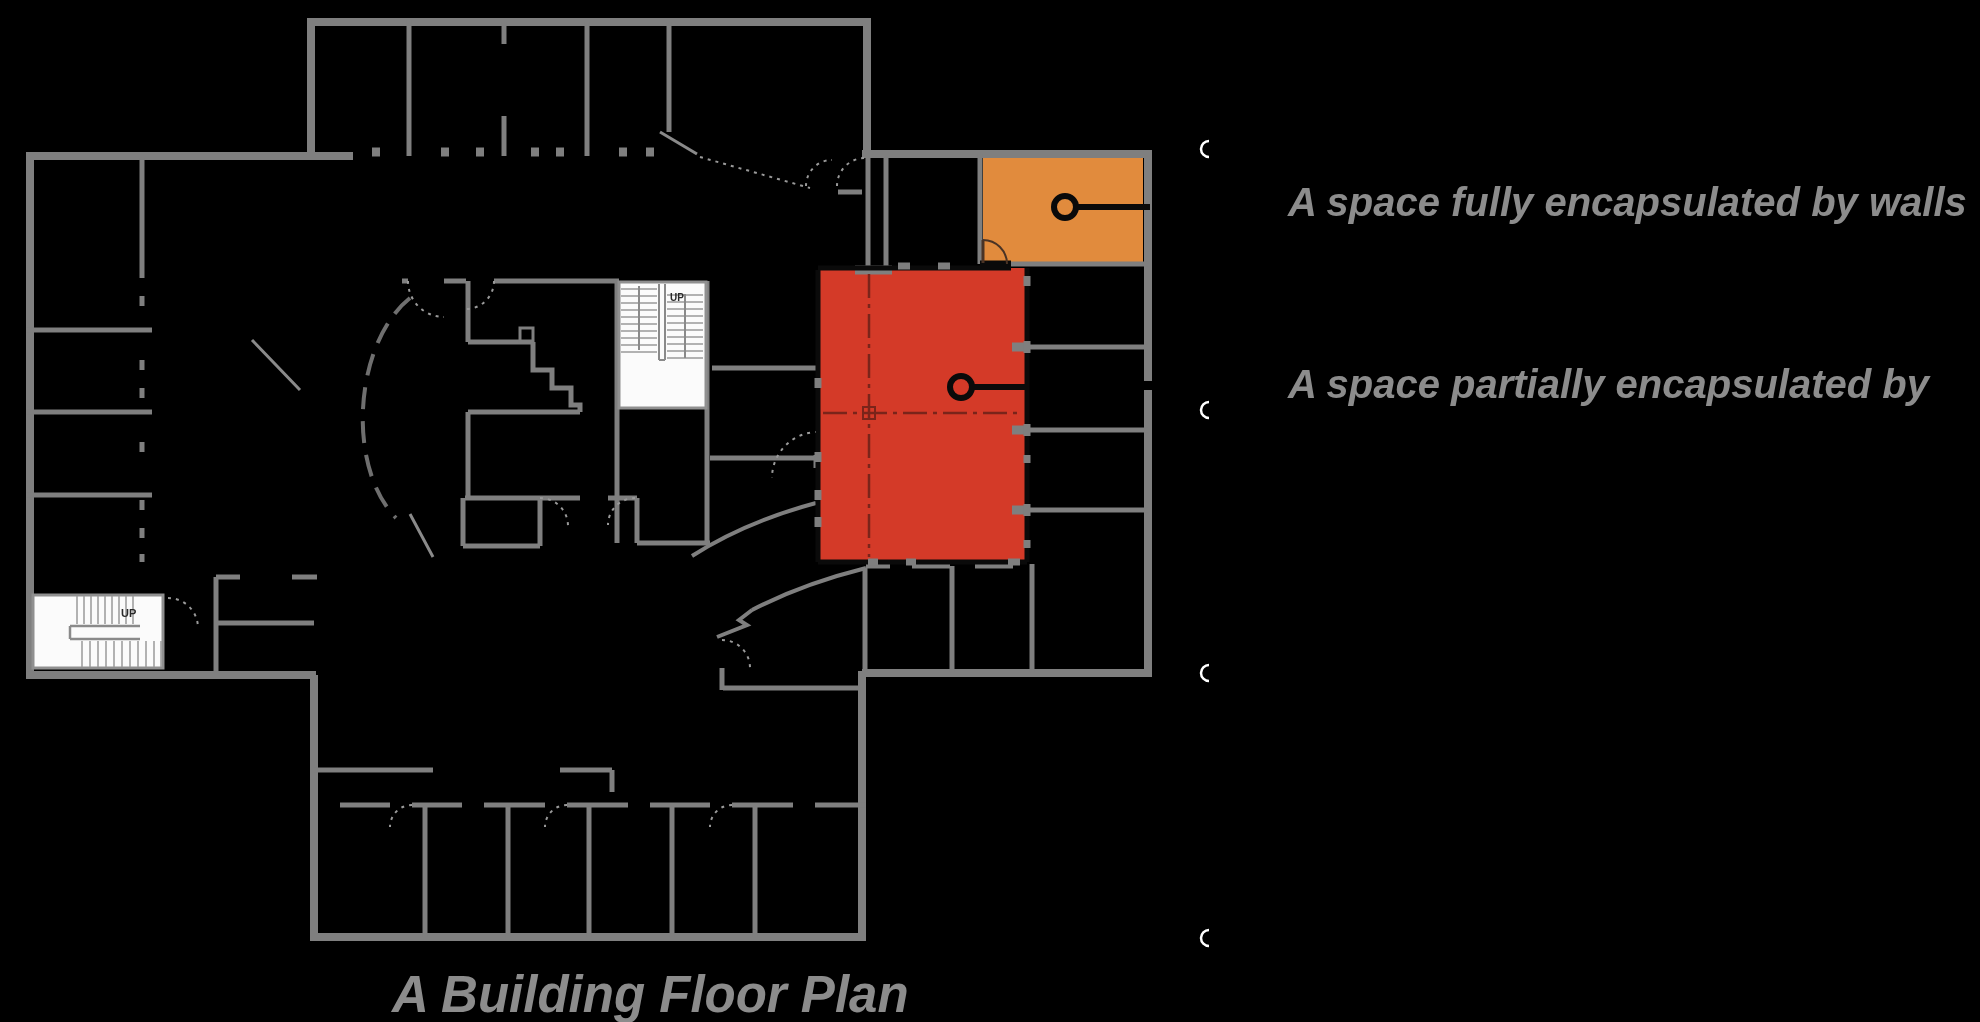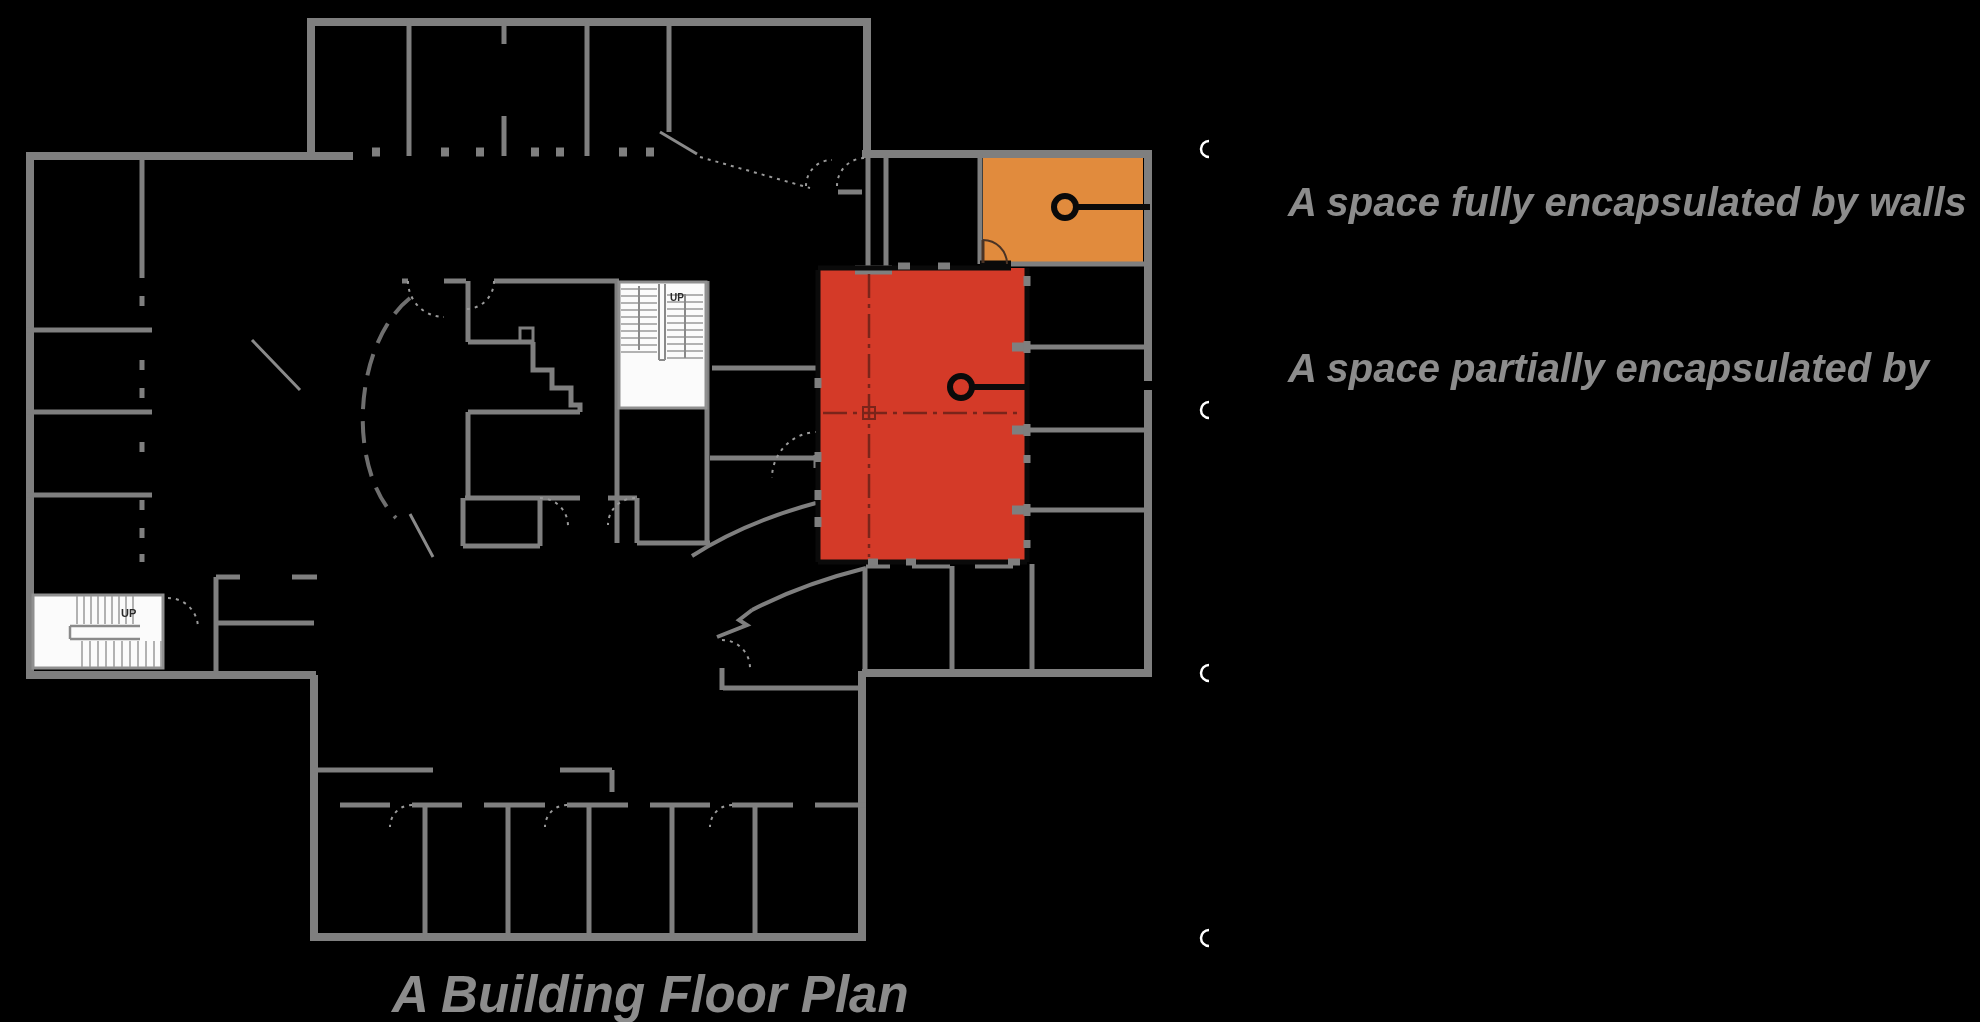--- a/index.html
+++ b/index.html
@@ -1,21 +1,21 @@
 <!DOCTYPE html>
 <html><head>
 <meta charset="utf-8">
 <style>
   html,body{margin:0;padding:0;background:#000;}
   .stage{position:relative;width:1980px;height:1022px;background:#000;overflow:hidden;
          font-family:"Liberation Sans",sans-serif;}
   .plan-svg{position:absolute;left:0;top:0;}
   .label{position:absolute;color:#8C8C8C;font-style:italic;font-weight:700;
          font-size:40px;line-height:48px;white-space:nowrap;}
-  .label .indent{padding-left:16px;}
+  .label .indent{padding-left:16px;margin-top:16px;}
   .caption{position:absolute;color:#8C8C8C;font-style:italic;font-weight:700;
            font-size:51px;white-space:nowrap;}
 </style>
 </head>
 <body>
 
 <div class="stage">
 
   <svg class="plan-svg" width="1980" height="1022" viewBox="0 0 1980 1022">
 

